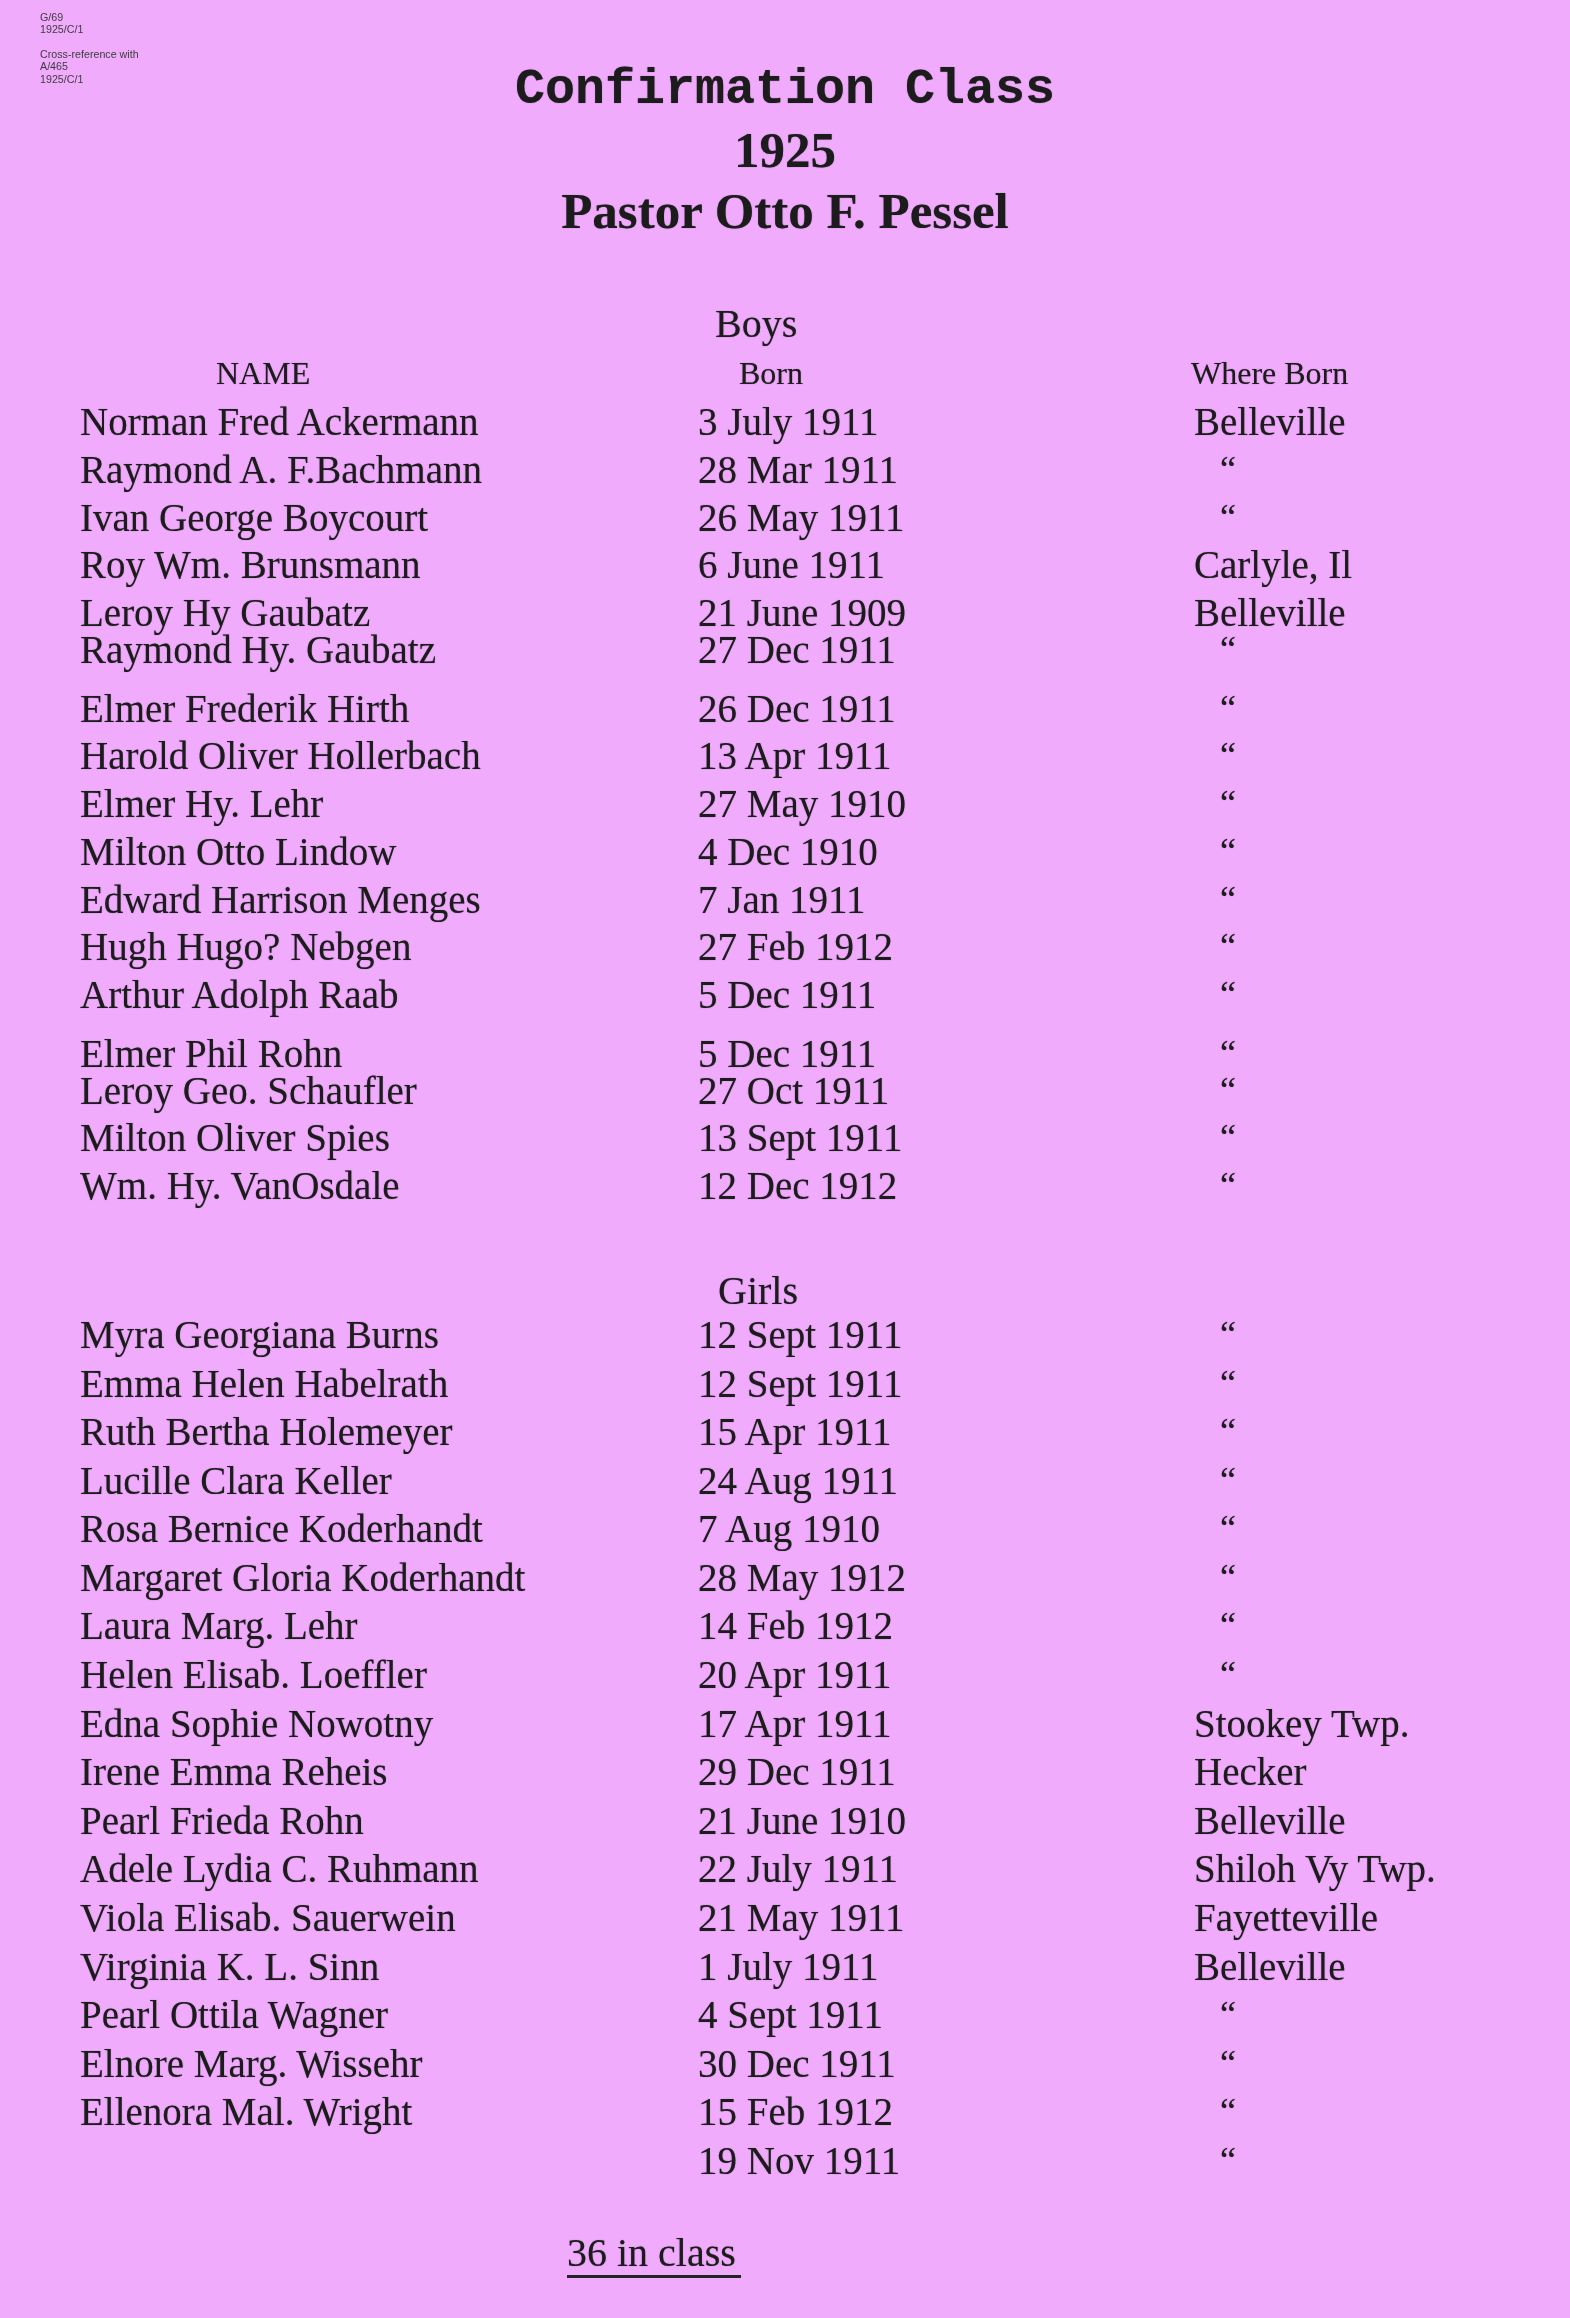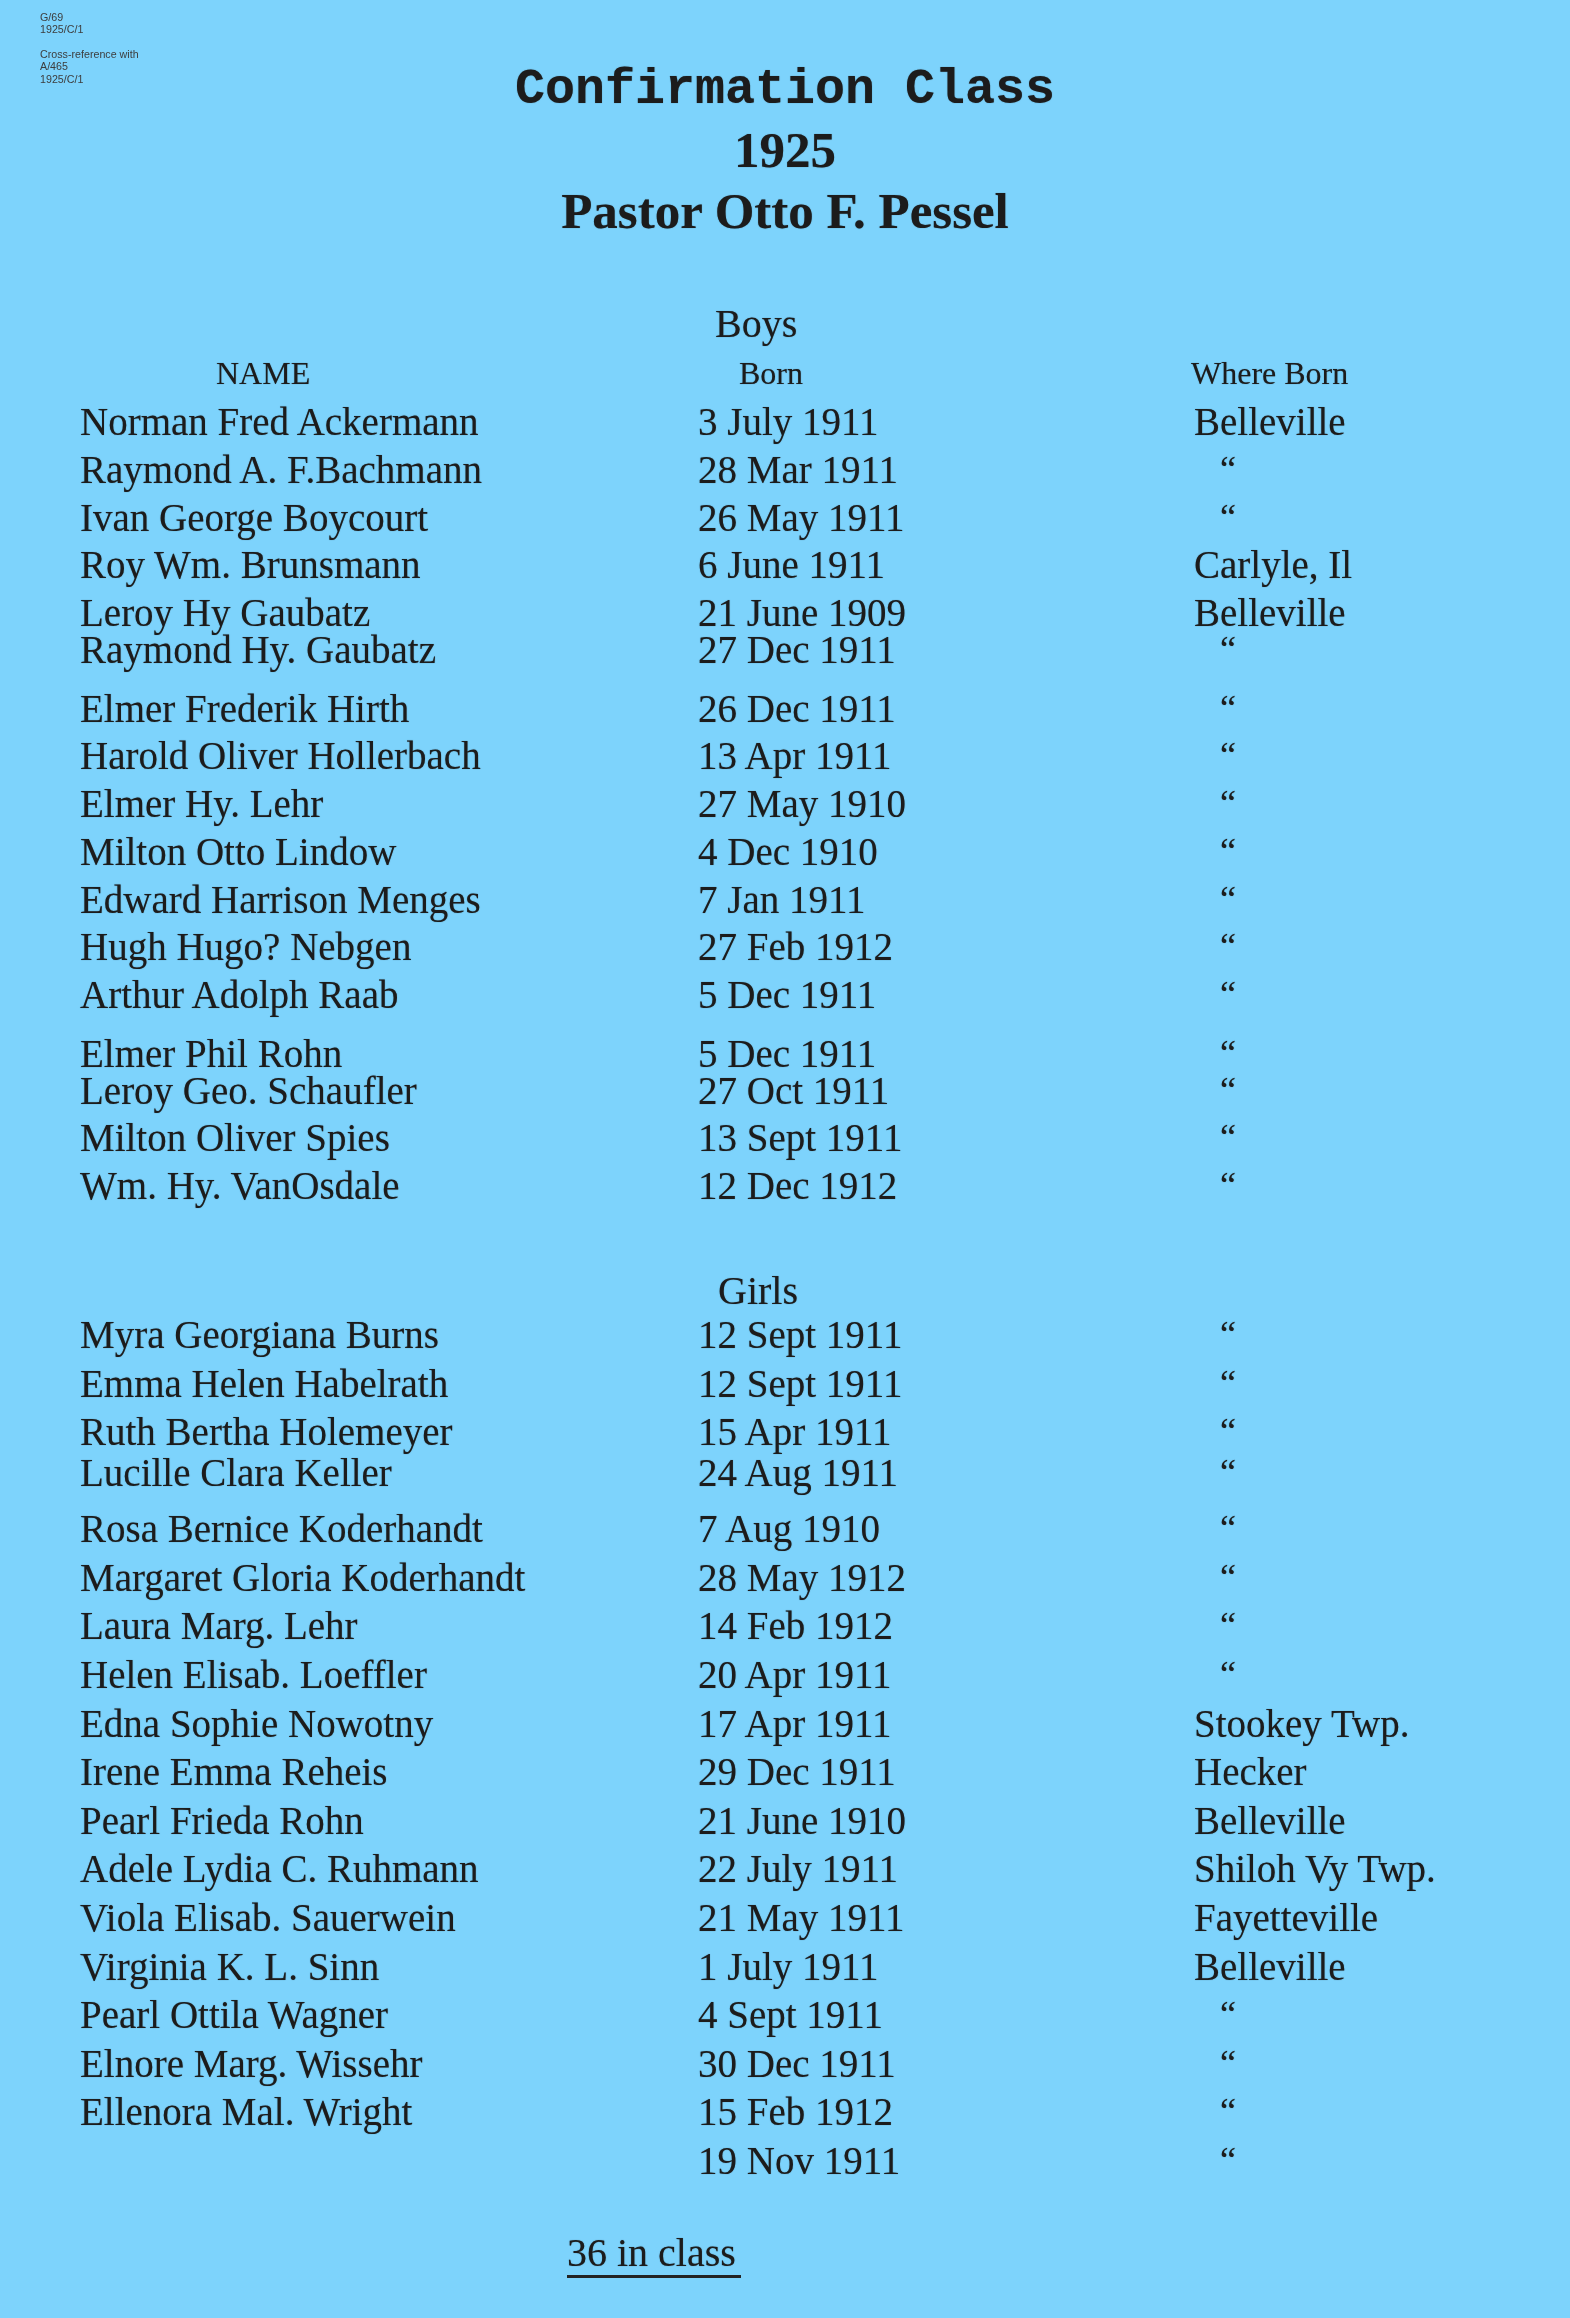--- a/index.html
+++ b/index.html
@@ -1,21 +1,21 @@
 <!DOCTYPE html>
 <html style="font-size:13px"><head>
 <meta charset="utf-8">
 <title>Confirmation Class 1925</title>
 <style>
   html,body{margin:0;padding:0;}
   .page{
     position:relative;
     width:1570px;
     height:2319px;
-    background:#7dd3fc;
+    background:#f0abfc;
     font-family:"Liberation Serif","DejaVu Serif",serif;
     color:#1c1c1c;
     overflow:hidden;
   }
   .ink{ text-shadow:0 0 1px rgba(25,25,25,0.5); }
 
   
   .annotation{
     position:absolute; left:40px; top:10.7px;
     font-family:"Liberation Sans","DejaVu Sans",sans-serif;
@@ -184,21 +184,21 @@
       <div class="row" style="top: 49px;">
         <span class="cell ink name">Emma Helen Habelrath</span>
         <span class="cell ink born">12 Sept 1911</span>
         <span class="cell ink where ditto">“</span>
       </div>
       <div class="row" style="top: 97px;">
         <span class="cell ink name">Ruth Bertha Holemeyer</span>
         <span class="cell ink born">15 Apr 1911</span>
         <span class="cell ink where ditto">“</span>
       </div>
-      <div class="row" style="top: 138px;">
+      <div class="row" style="top: 146px;">
         <span class="cell ink name">Lucille Clara Keller</span>
         <span class="cell ink born">24 Aug 1911</span>
         <span class="cell ink where ditto">“</span>
       </div>
       <div class="row" style="top: 194px;">
         <span class="cell ink name">Rosa Bernice Koderhandt</span>
         <span class="cell ink born">7 Aug 1910</span>
         <span class="cell ink where ditto">“</span>
       </div>
       <div class="row" style="top: 243px;">

